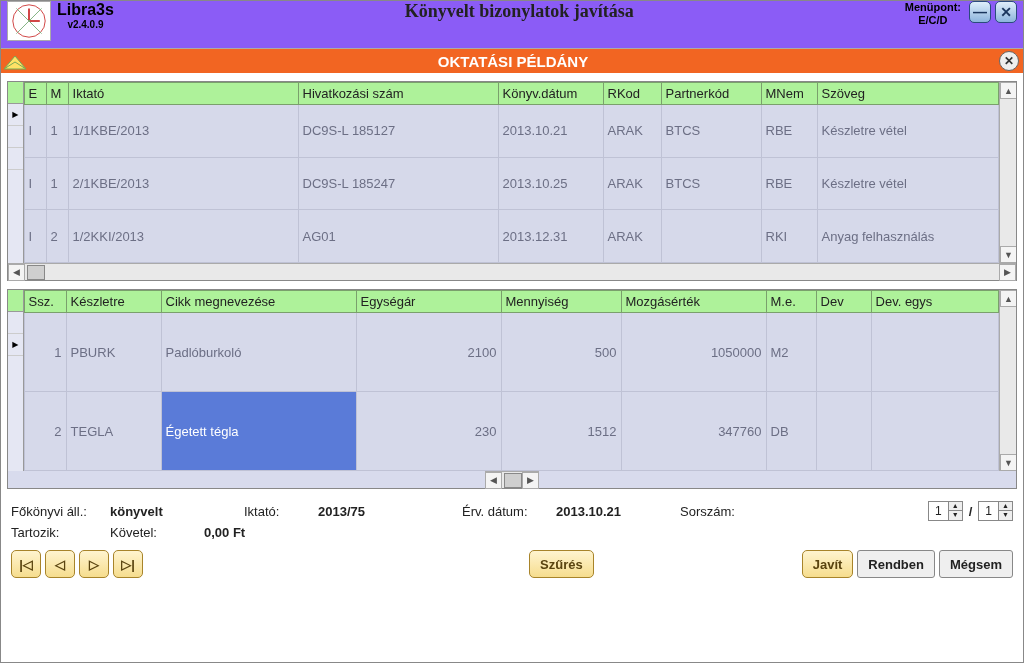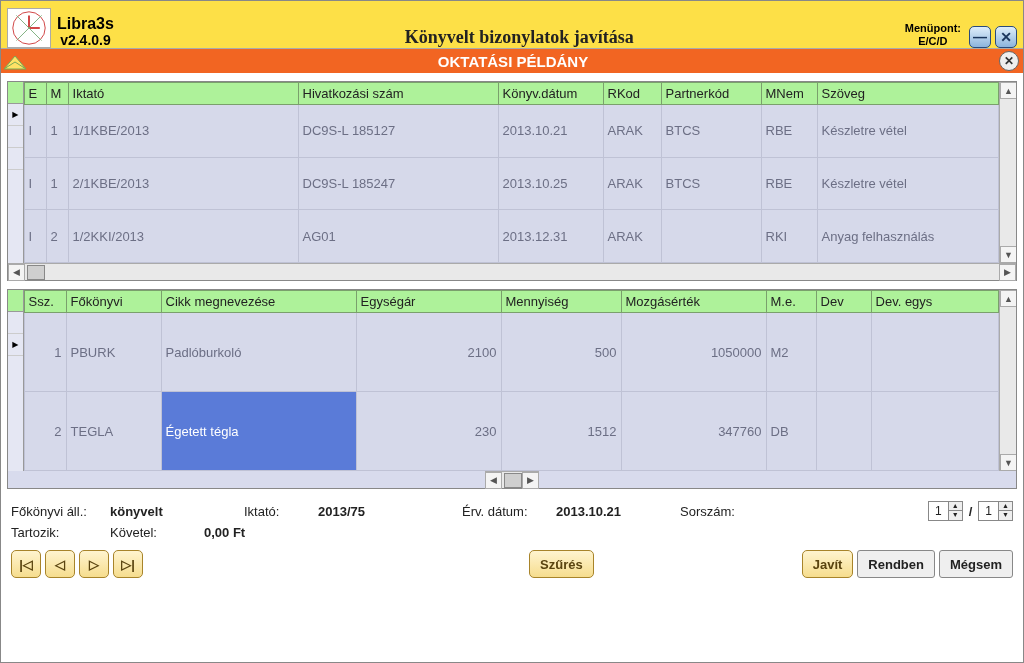--- a/index.html
+++ b/index.html
@@ -10,39 +10,39 @@
     background: #fff;
     width: 1024px;
     height: 663px;
     overflow: hidden;
     border: 1px solid #888;
   }
 
   
   .titlebar {
     display: flex;
-    align-items: flex-end;
-    background: #fde047;
+    align-items: flex-start;
+    background: #8b5cf6;
     height: 48px;
     border-bottom: 1px solid #aaa;
     padding: 0 6px;
     position: relative;
   }
   .logo {
     width: 44px; height: 40px;
     background: #fff;
     border: 1px solid #aaa;
     margin-right: 6px;
     display:flex; align-items:center; justify-content:center;
     position:relative;
   }
   .logo svg { width: 40px; height: 36px; }
   .brand { display:flex; flex-direction:column; line-height:1.1; margin-right:20px;}
   .brand-name { font-weight:bold; font-size:16px; }
-  .brand-ver  { font-weight:bold; font-size:14px; text-align:center;}
+  .brand-ver  { font-weight:bold; font-size:10px; text-align:center;}
   .wintitle {
     flex:1;
     text-align:center;
     font-weight:bold;
     font-size:18px;
     font-family: Georgia, "Times New Roman", serif;
     color:#222;
   }
   .menustack { display:flex; flex-direction:column; align-items:center; font-size:11px; font-weight:bold; line-height:1.2; margin-right:8px;}
   .winbtns { display:flex; gap:4px; }
@@ -363,21 +363,21 @@
           <col style="width:145px">
             <col style="width:120px">
             <col style="width:145px">
           <col style="width:50px">
             <col style="width:55px">
             <col>
         </colgroup>
         <thead>
             <tr>
           <th>Ssz.</th>
-          <th>Főkönyvi</th>
+          <th>Készletre</th>
           <th>Cikk megnevezése</th>
           <th>Egységár</th>
           <th>Mennyiség</th>
           <th>Mozgásérték</th>
           <th>M.e.</th>
           <th>Dev</th>
           <th>Dev. egys</th>
         </tr>
           </thead>
         <tbody id="grid2-body">

